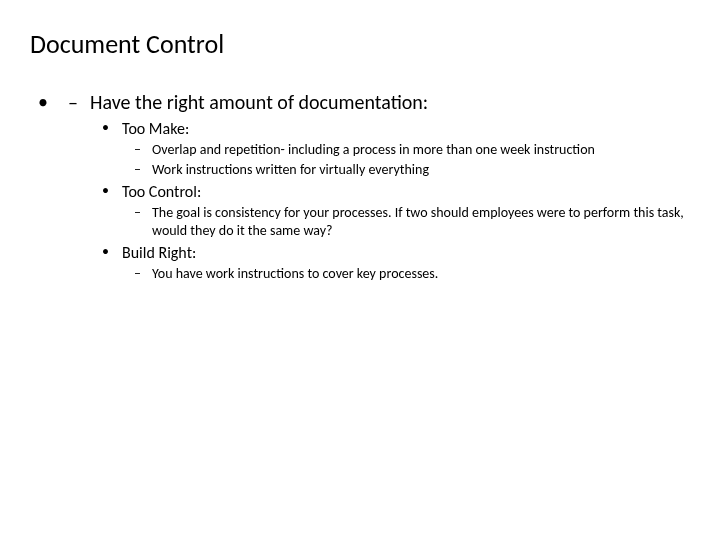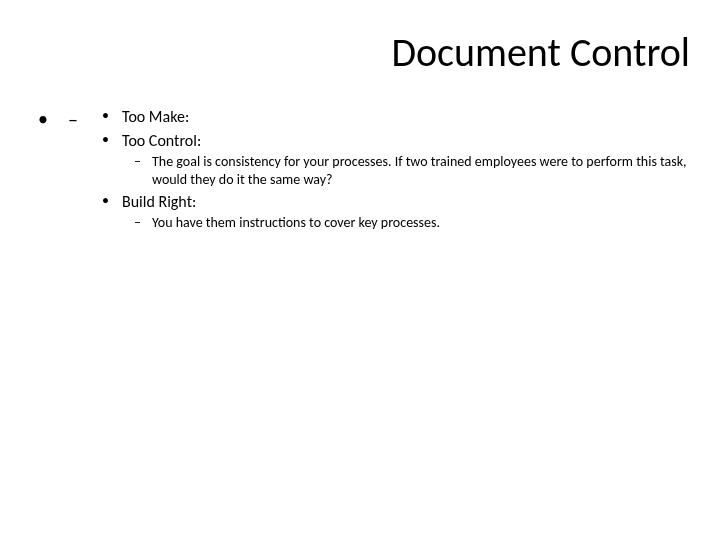--- a/index.html
+++ b/index.html
@@ -6,22 +6,22 @@
     body {
       width: 720px;
       height: 540px;
       background: #ffffff;
       font-family: Calibri, Arial, sans-serif;
       color: #000000;
       padding: 20px 30px;
       overflow: hidden;
     }
     .title {
-      text-align: right;
-      font-size: 40px;
+      text-align: left;
+      font-size: 26px;
       font-weight: 400;
       margin-bottom: 30px;
       margin-top: 8px;
     }
     ul { list-style: none; }
     .level1 > li {
       font-size: 22px;
       margin-left: 30px;
       line-height: 1.2;
       margin-bottom: 2px;
@@ -69,33 +69,38 @@
   </style>
 </head>
 <body>
 
 <h1 class="title">Document Control</h1>
 
 <ul class="level1">
   <li>
     <ul class="level2">
       <li>
+        <span>Have the right amount of documentation:</span>
         <ul class="level3">
           <li>
             <span>Too Make:</span>
+            <ul class="level4">
+              <li>Overlap and repetition- including a process in more than one week instruction</li>
+              <li>Work instructions written for virtually everything</li>
+            </ul>
           </li>
           <li>
             <span>Too Control:</span>
             <ul class="level4">
-              <li>The goal is consistency for your processes. If two trained employees were to perform this task, would they do it the same way?</li>
+              <li>The goal is consistency for your processes. If two should employees were to perform this task, would they do it the same way?</li>
             </ul>
           </li>
           <li>
             <span>Build Right:</span>
             <ul class="level4">
-              <li>You have them instructions to cover key processes.</li>
+              <li>You have work instructions to cover key processes.</li>
             </ul>
           </li>
         </ul>
       </li>
     </ul>
   </li>
 </ul>
 
 </body></html>

